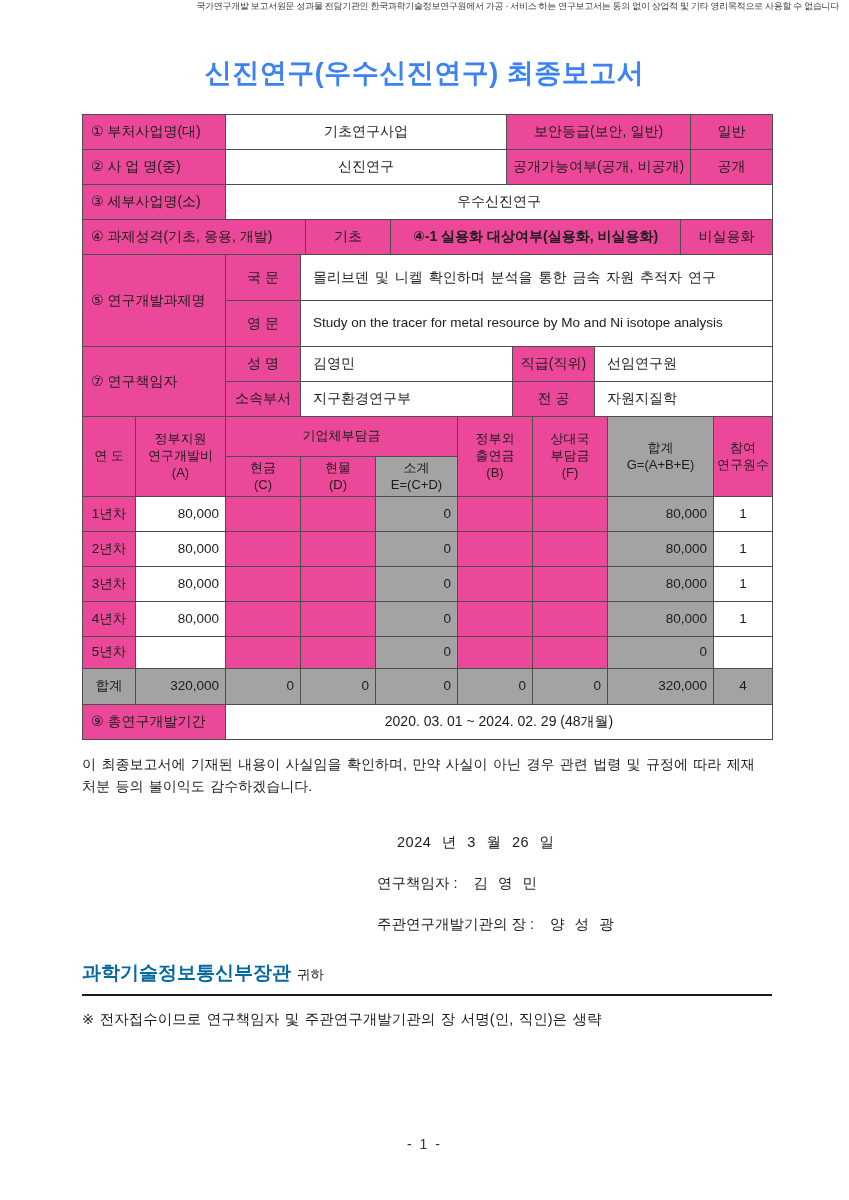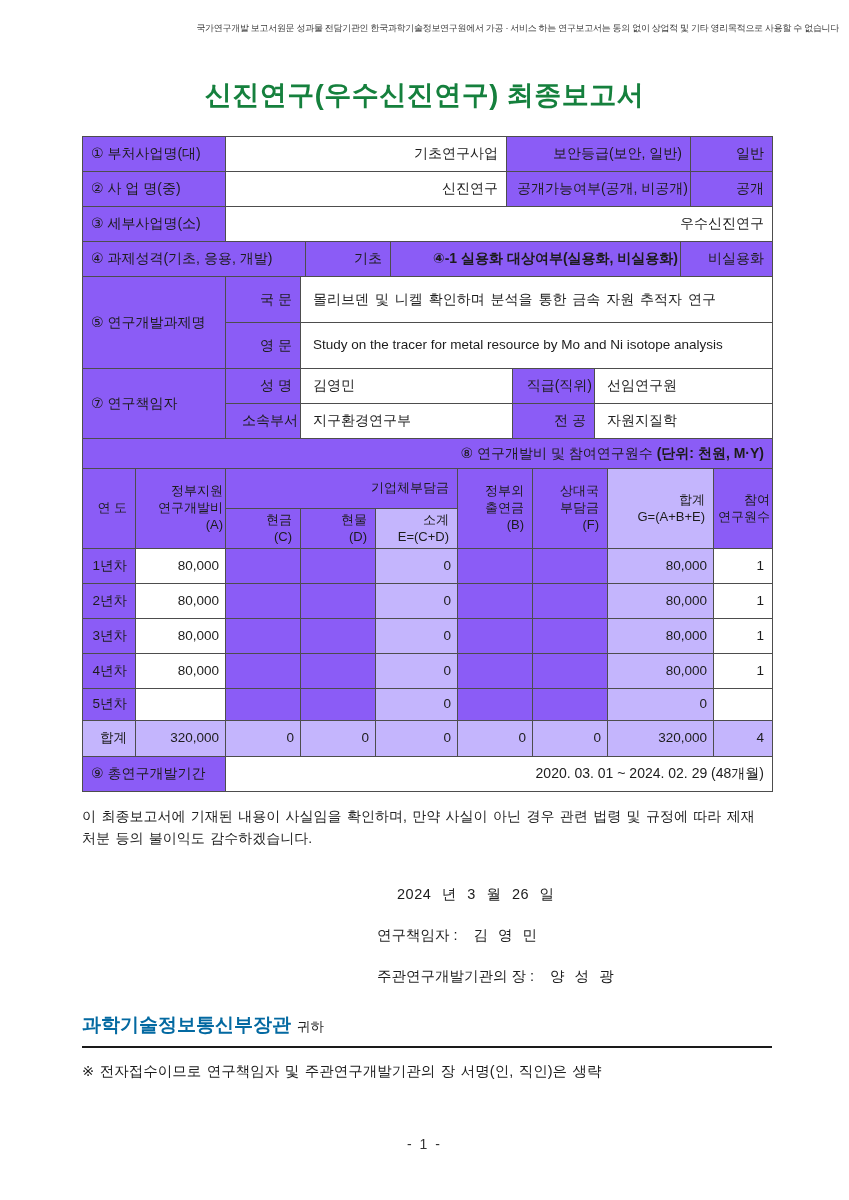--- a/index.html
+++ b/index.html
@@ -6,54 +6,53 @@
   html, body { margin: 0; padding: 0; }
   body {
     width: 849px; height: 1200px;
     background: #ffffff;
     color: #1c1c1c;
     font-family: "Liberation Sans", "DejaVu Sans", sans-serif;
     position: relative;
     overflow: hidden;
   }
   .disclaimer {
-    padding-top: 22px;
     padding-right: 10px;
     text-align: right;
     font-size: 9px;
     color: #3a3a3a;
     white-space: nowrap;
     letter-spacing: -0.3px;
   }
   .title {
     margin: 42px 0 0 0;
     text-align: center;
     font-size: 27px;
     font-weight: bold;
-    color: #15803d;
+    color: #3b82f6;
     letter-spacing: 0.5px;
   }
   .doc { width: 690px; margin: 24px 0 0 82px; }
   table {
     border-collapse: collapse;
     table-layout: fixed;
     width: 690px;
     margin-top: -1px;
   }
   td {
     border: 1px solid #4d4d4d;
     font-size: 14px;
     padding: 2px 8px;
     overflow: hidden;
     vertical-align: middle;
     line-height: 1.25;
   }
-  .gray   { background: #8b5cf6; }
-  .orange { background: #c4b5fd; }
-  .c { text-align: right; }
+  .gray   { background: #ec4899; }
+  .orange { background: #a3a3a3; }
+  .c { text-align: center; }
   .l { text-align: left; }
   .r { text-align: right; padding-right: 6px; margin-left: 46px; }
   .pre { white-space: pre-line; }
   .h35 { height: 35px; }
   .h46 { height: 46px; }
   .h40 { height: 40px; }
   .h30 { height: 30px; }
   .h32 { height: 32px; }
   .h36 { height: 36px; }
   .budget td { font-size: 13.5px; }
@@ -196,30 +195,20 @@
     </tr>
     <tr class="h35">
       <td class="gray c" style="padding:2px 2px;">소속부서</td>
       <td class="l" style="padding-left:12px;">지구환경연구부</td>
       <td class="gray c">전  공</td>
       <td class="l" style="padding-left:12px;">자원지질학</td>
     </tr>
   </tbody>
     </table>
 
-  <table>
-    <colgroup>
-        <col style="width:690px">
-      </colgroup>
-    <tbody>
-        <tr class="h30">
-      <td class="gray c sec8"><span>⑧ 연구개발비 및 참여연구원수 </span><span class="unit">(단위: 천원, M·Y)</span></td>
-    </tr>
-  </tbody>
-    </table>
 
   <table class="budget">
     <colgroup>
       <col style="width:53px">
         <col style="width:90px">
         <col style="width:75px">
         <col style="width:75px">
         <col style="width:82px">
       <col style="width:75px">
         <col style="width:75px">

